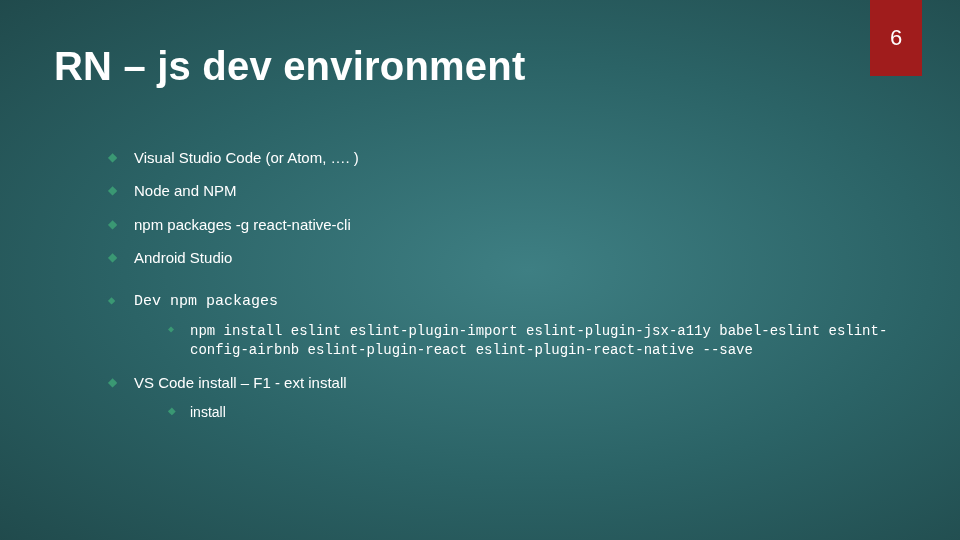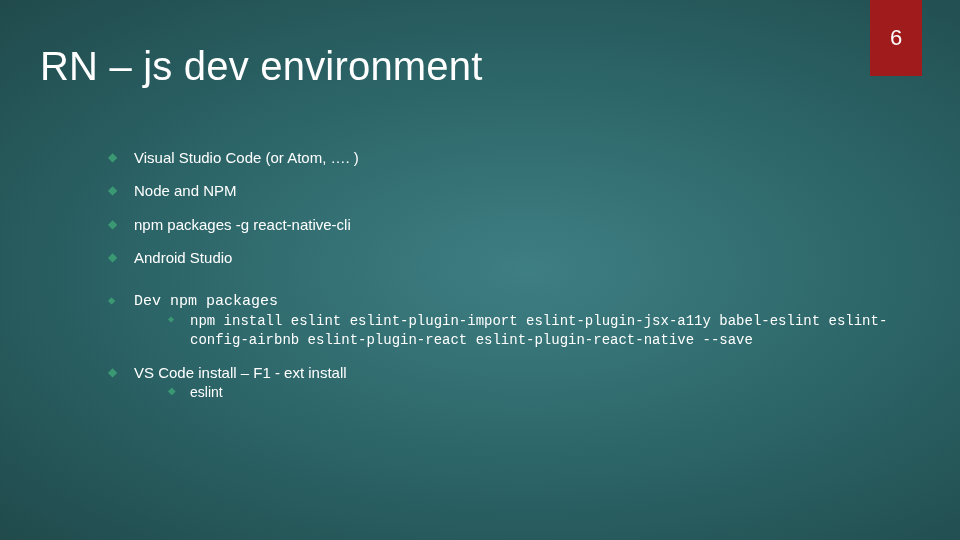--- a/index.html
+++ b/index.html
@@ -32,24 +32,24 @@
     background: #a01c1c;
     display: flex;
     align-items: center;
     justify-content: center;
     font-size: 22px;
     font-weight: 300;
     color: #fff;
   }
   .title {
     position: absolute;
-    left: 40px;
+    left: 54px;
     top: 44px;
     font-size: 40px;
-    font-weight: 400;
+    font-weight: 700;
     color: #ffffff;
     letter-spacing: 0.2px;
   }
   .content {
     position: absolute;
     left: 108px;
     top: 148px;
     right: 60px;
     font-size: 15px;
     line-height: 1.35;
@@ -70,20 +70,21 @@
     left: 0;
     top: 1px;
     font-size: 12px;
     color: #3a9873;
   }
   ul.lvl1 > li.spaced {
     margin-top: 24px;
     font-family: Liberation Mono, monospace;
   }
   ul.lvl2 {
+    margin-top: 10px;
     margin-left: 34px;
   }
   ul.lvl2 > li {
     position: relative;
     padding-left: 22px;
     margin-bottom: 9px;
     font-size: 14px;
   }
   ul.lvl2 > li::before {
     content: "◆";
@@ -120,19 +121,19 @@
         <ul class="lvl2">
           <li>
             <div class="wrap">npm install eslint eslint-plugin-import eslint-plugin-jsx-a11y babel-eslint eslint-config-airbnb eslint-plugin-react eslint-plugin-react-native --save</div>
           </li>
         </ul>
       </li>
 
       <li>
         <span>VS Code install – F1 - ext install</span>
         <ul class="lvl2">
-          <li><span>eslint</span></li>
+          <li><span>install</span></li>
         </ul>
       </li>
     </ul>
   </div>
 
 </div>
 
 </body></html>

